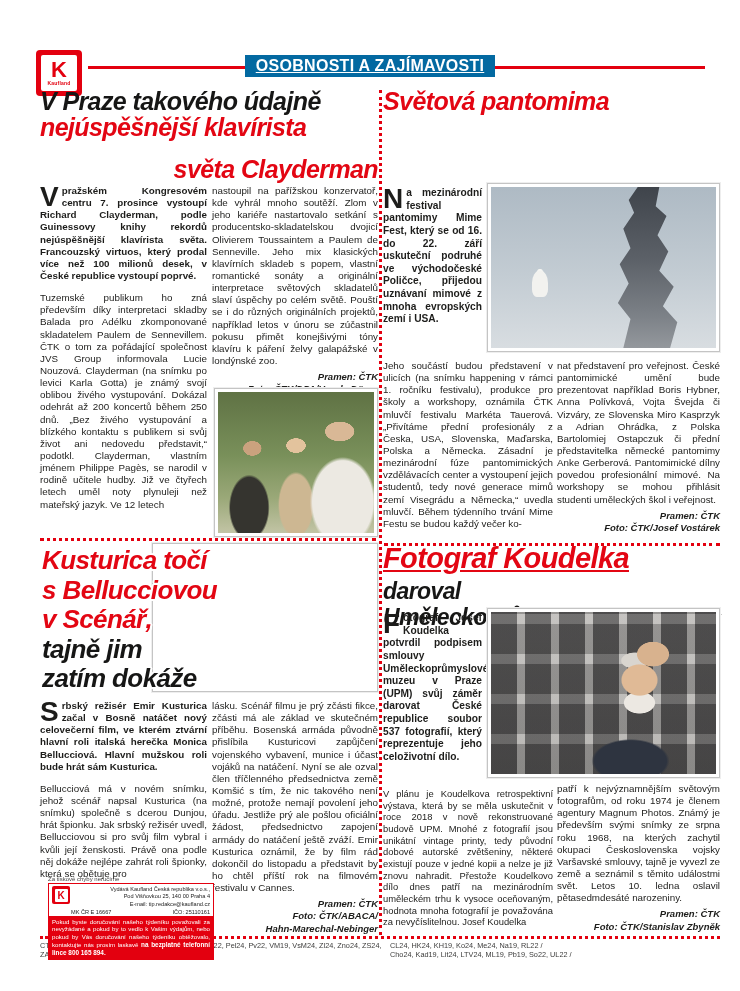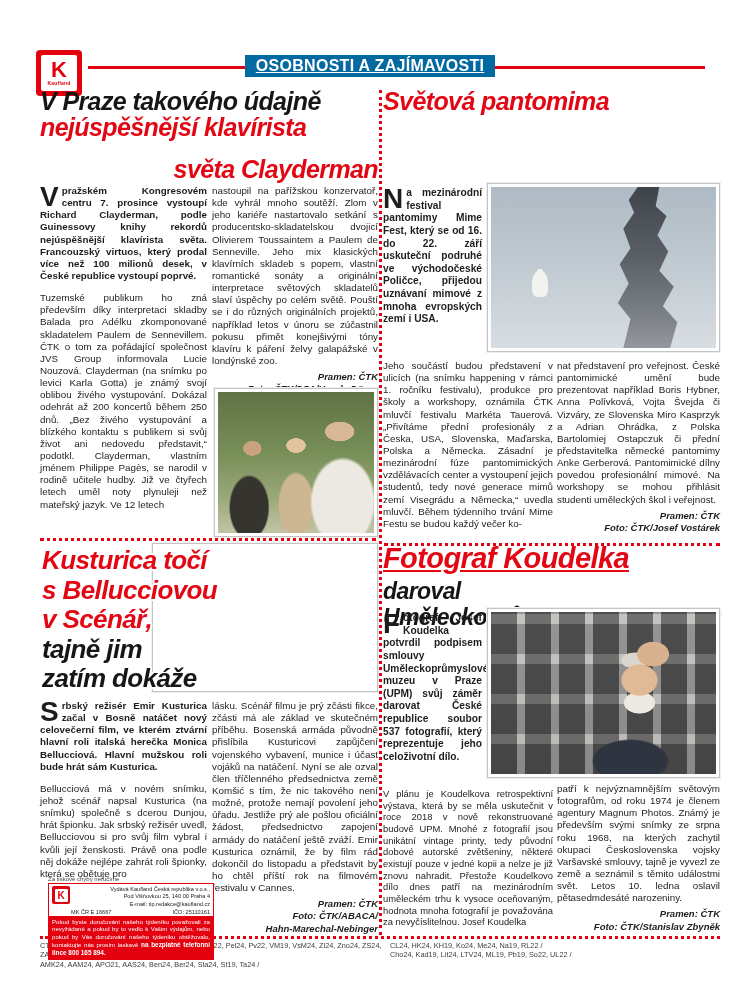--- a/index.html
+++ b/index.html
@@ -242,20 +242,19 @@
   <div class="col" style="left:557px;top:783px;width:163px;">
     <div>patří k nejvýznamnějším světovým fotografům, od roku 1974 je členem agentury Magnum Photos. Známý je především svými snímky ze srpna roku 1968, na kterých zachytil okupaci Československa vojsky Varšavské smlouvy, tajně je vyvezl ze země a seznámil s těmito událostmi svět. Letos 10. ledna oslavil pětasedmdesáté narozeniny.</div>
     <div class="credits">
       <div>Pramen: ČTK</div>
       <div>Foto: ČTK/Stanislav Zbyněk</div>
     </div>
   </div>
 
   <div class="codes codes-left">
     <div>CTB24, Ha22, Kar24, Kop19, NJ19, Ol24, Op22, OvP22, Pel24, Pv22, VM19, VsM24, Zl24, Zno24, ZS24, ZA22 /</div>
-    <div>AMK24, AAM24, APO21, AAS24, Ben24, Ber24, Sla24, St19, Ta24 /</div>
   </div>
   <div class="codes codes-right">
     <div>CL24, HK24, KH19, Ko24, Me24, Na19, RL22 /</div>
     <div>Cho24, Kad19, Lit24, LTV24, ML19, Pb19, So22, UL22 /</div>
   </div>
 
 </div>
 
 </body></html>

